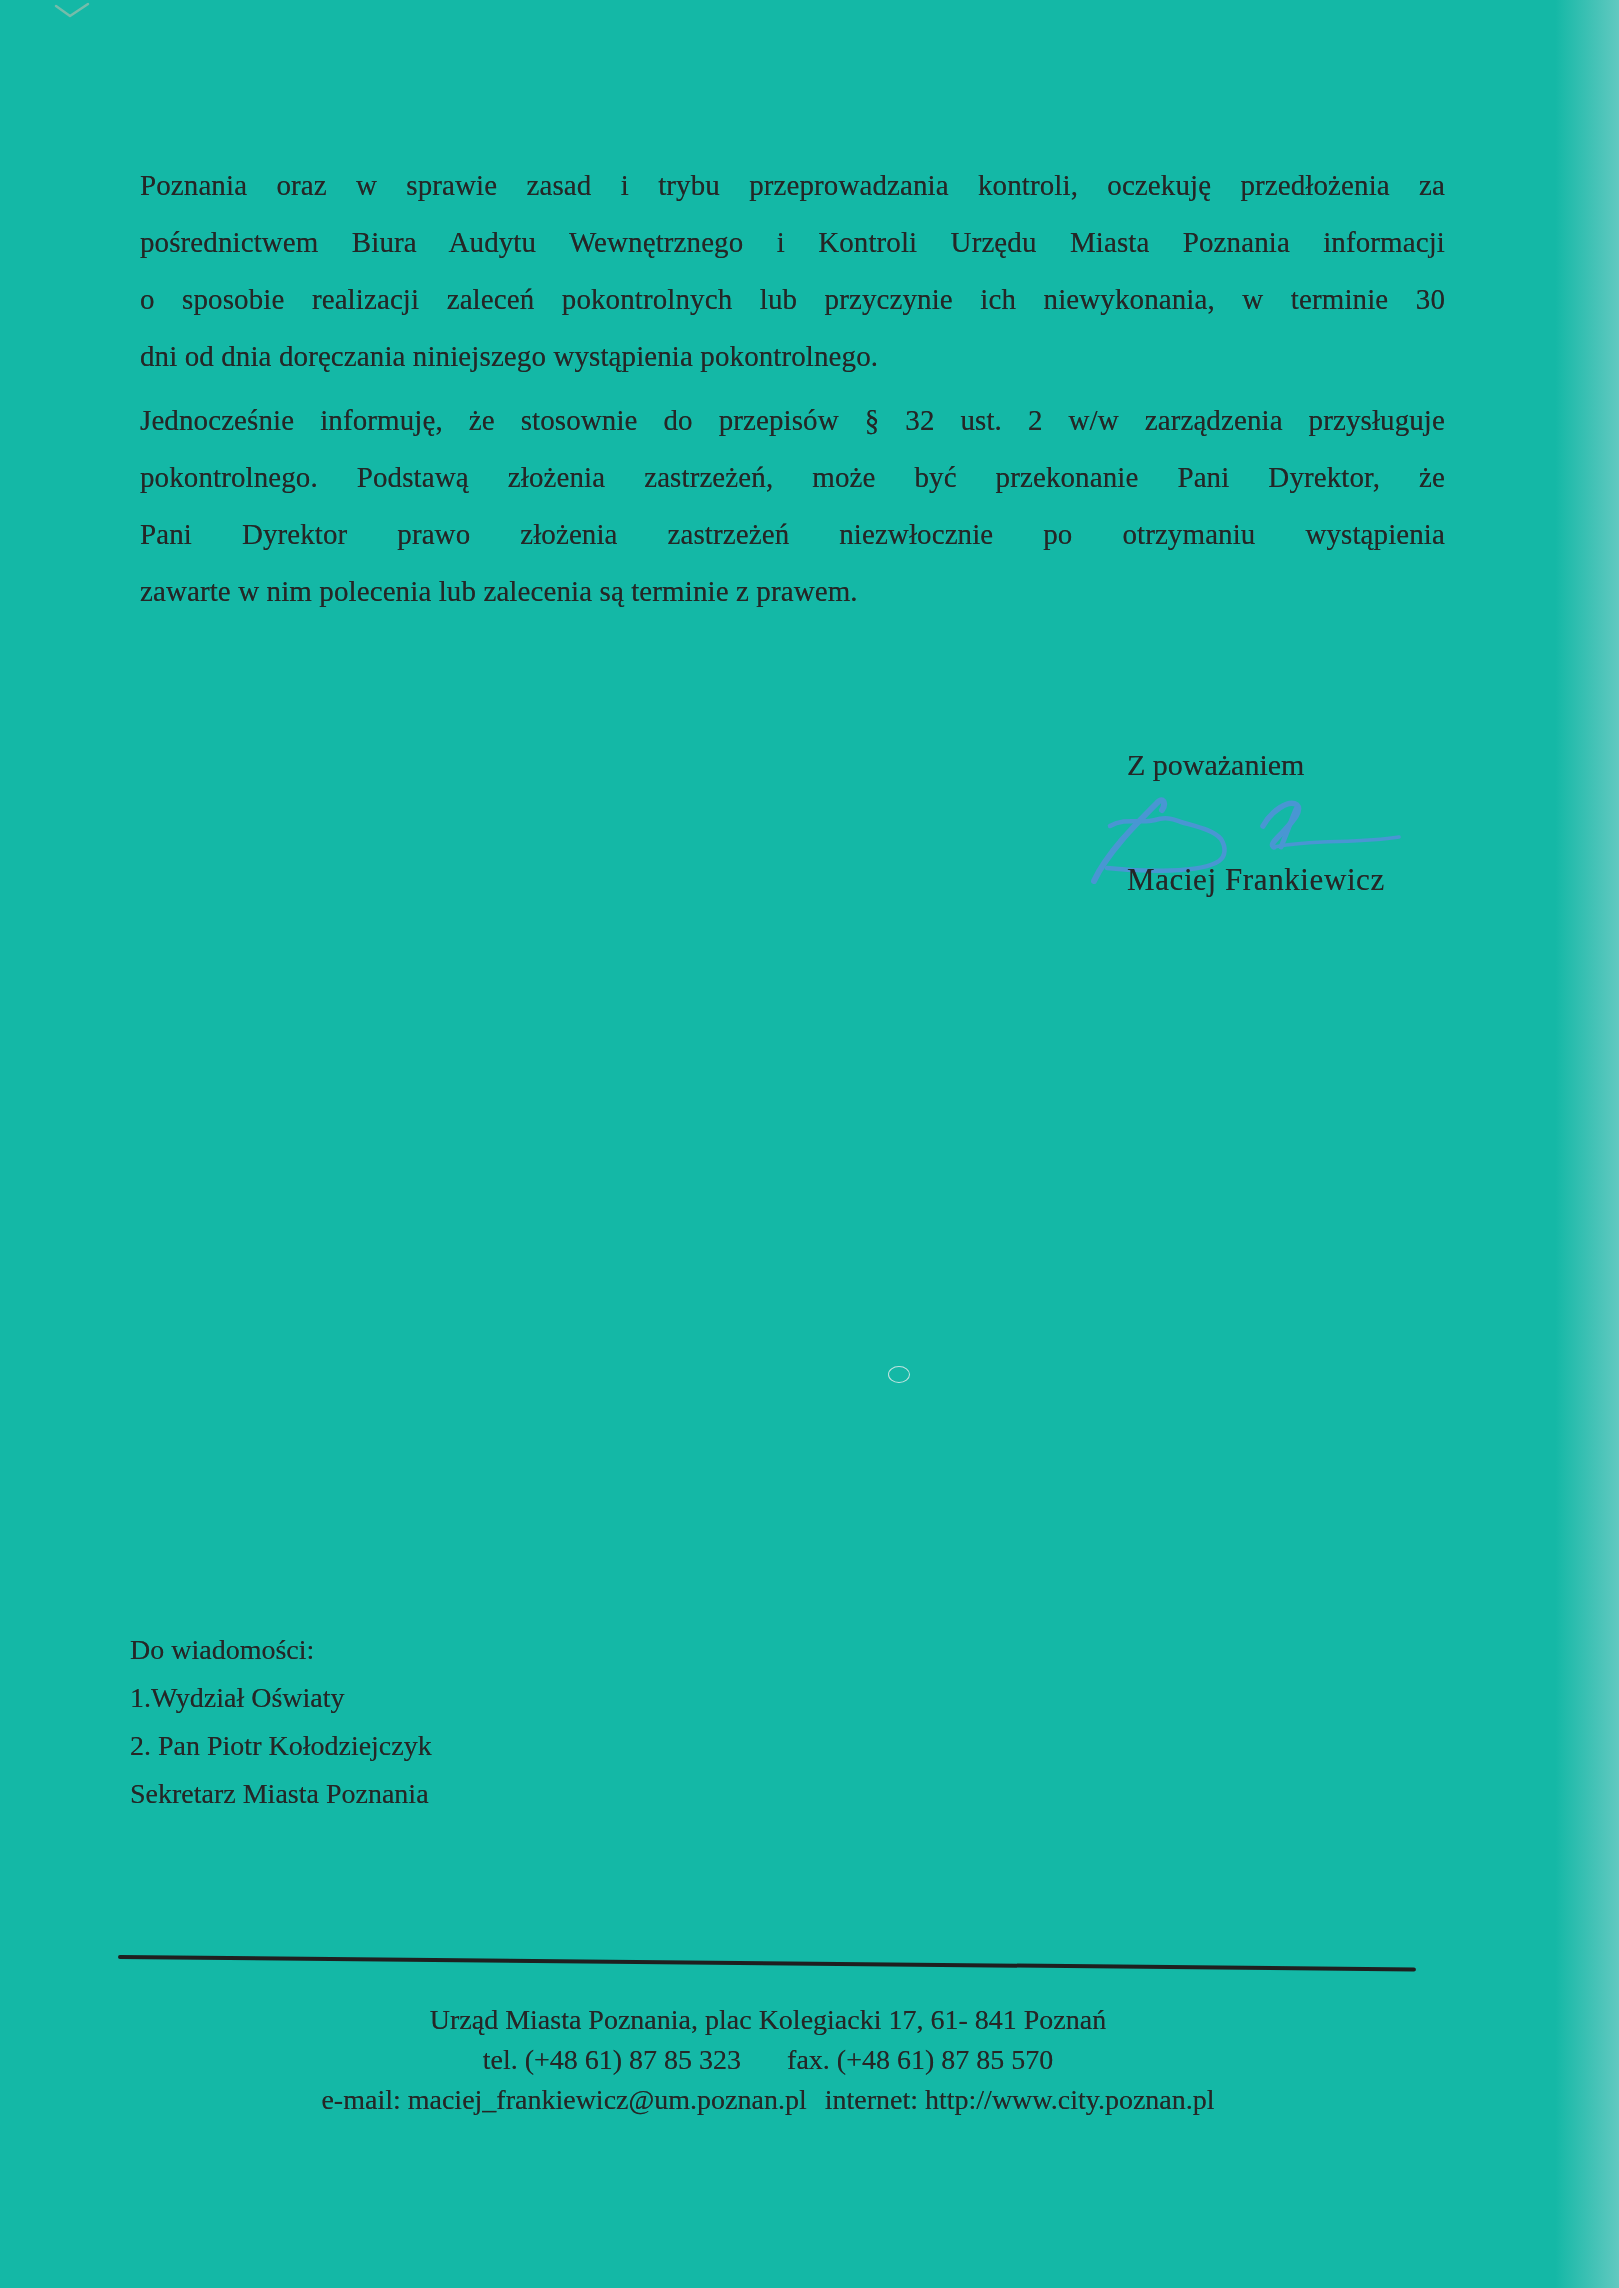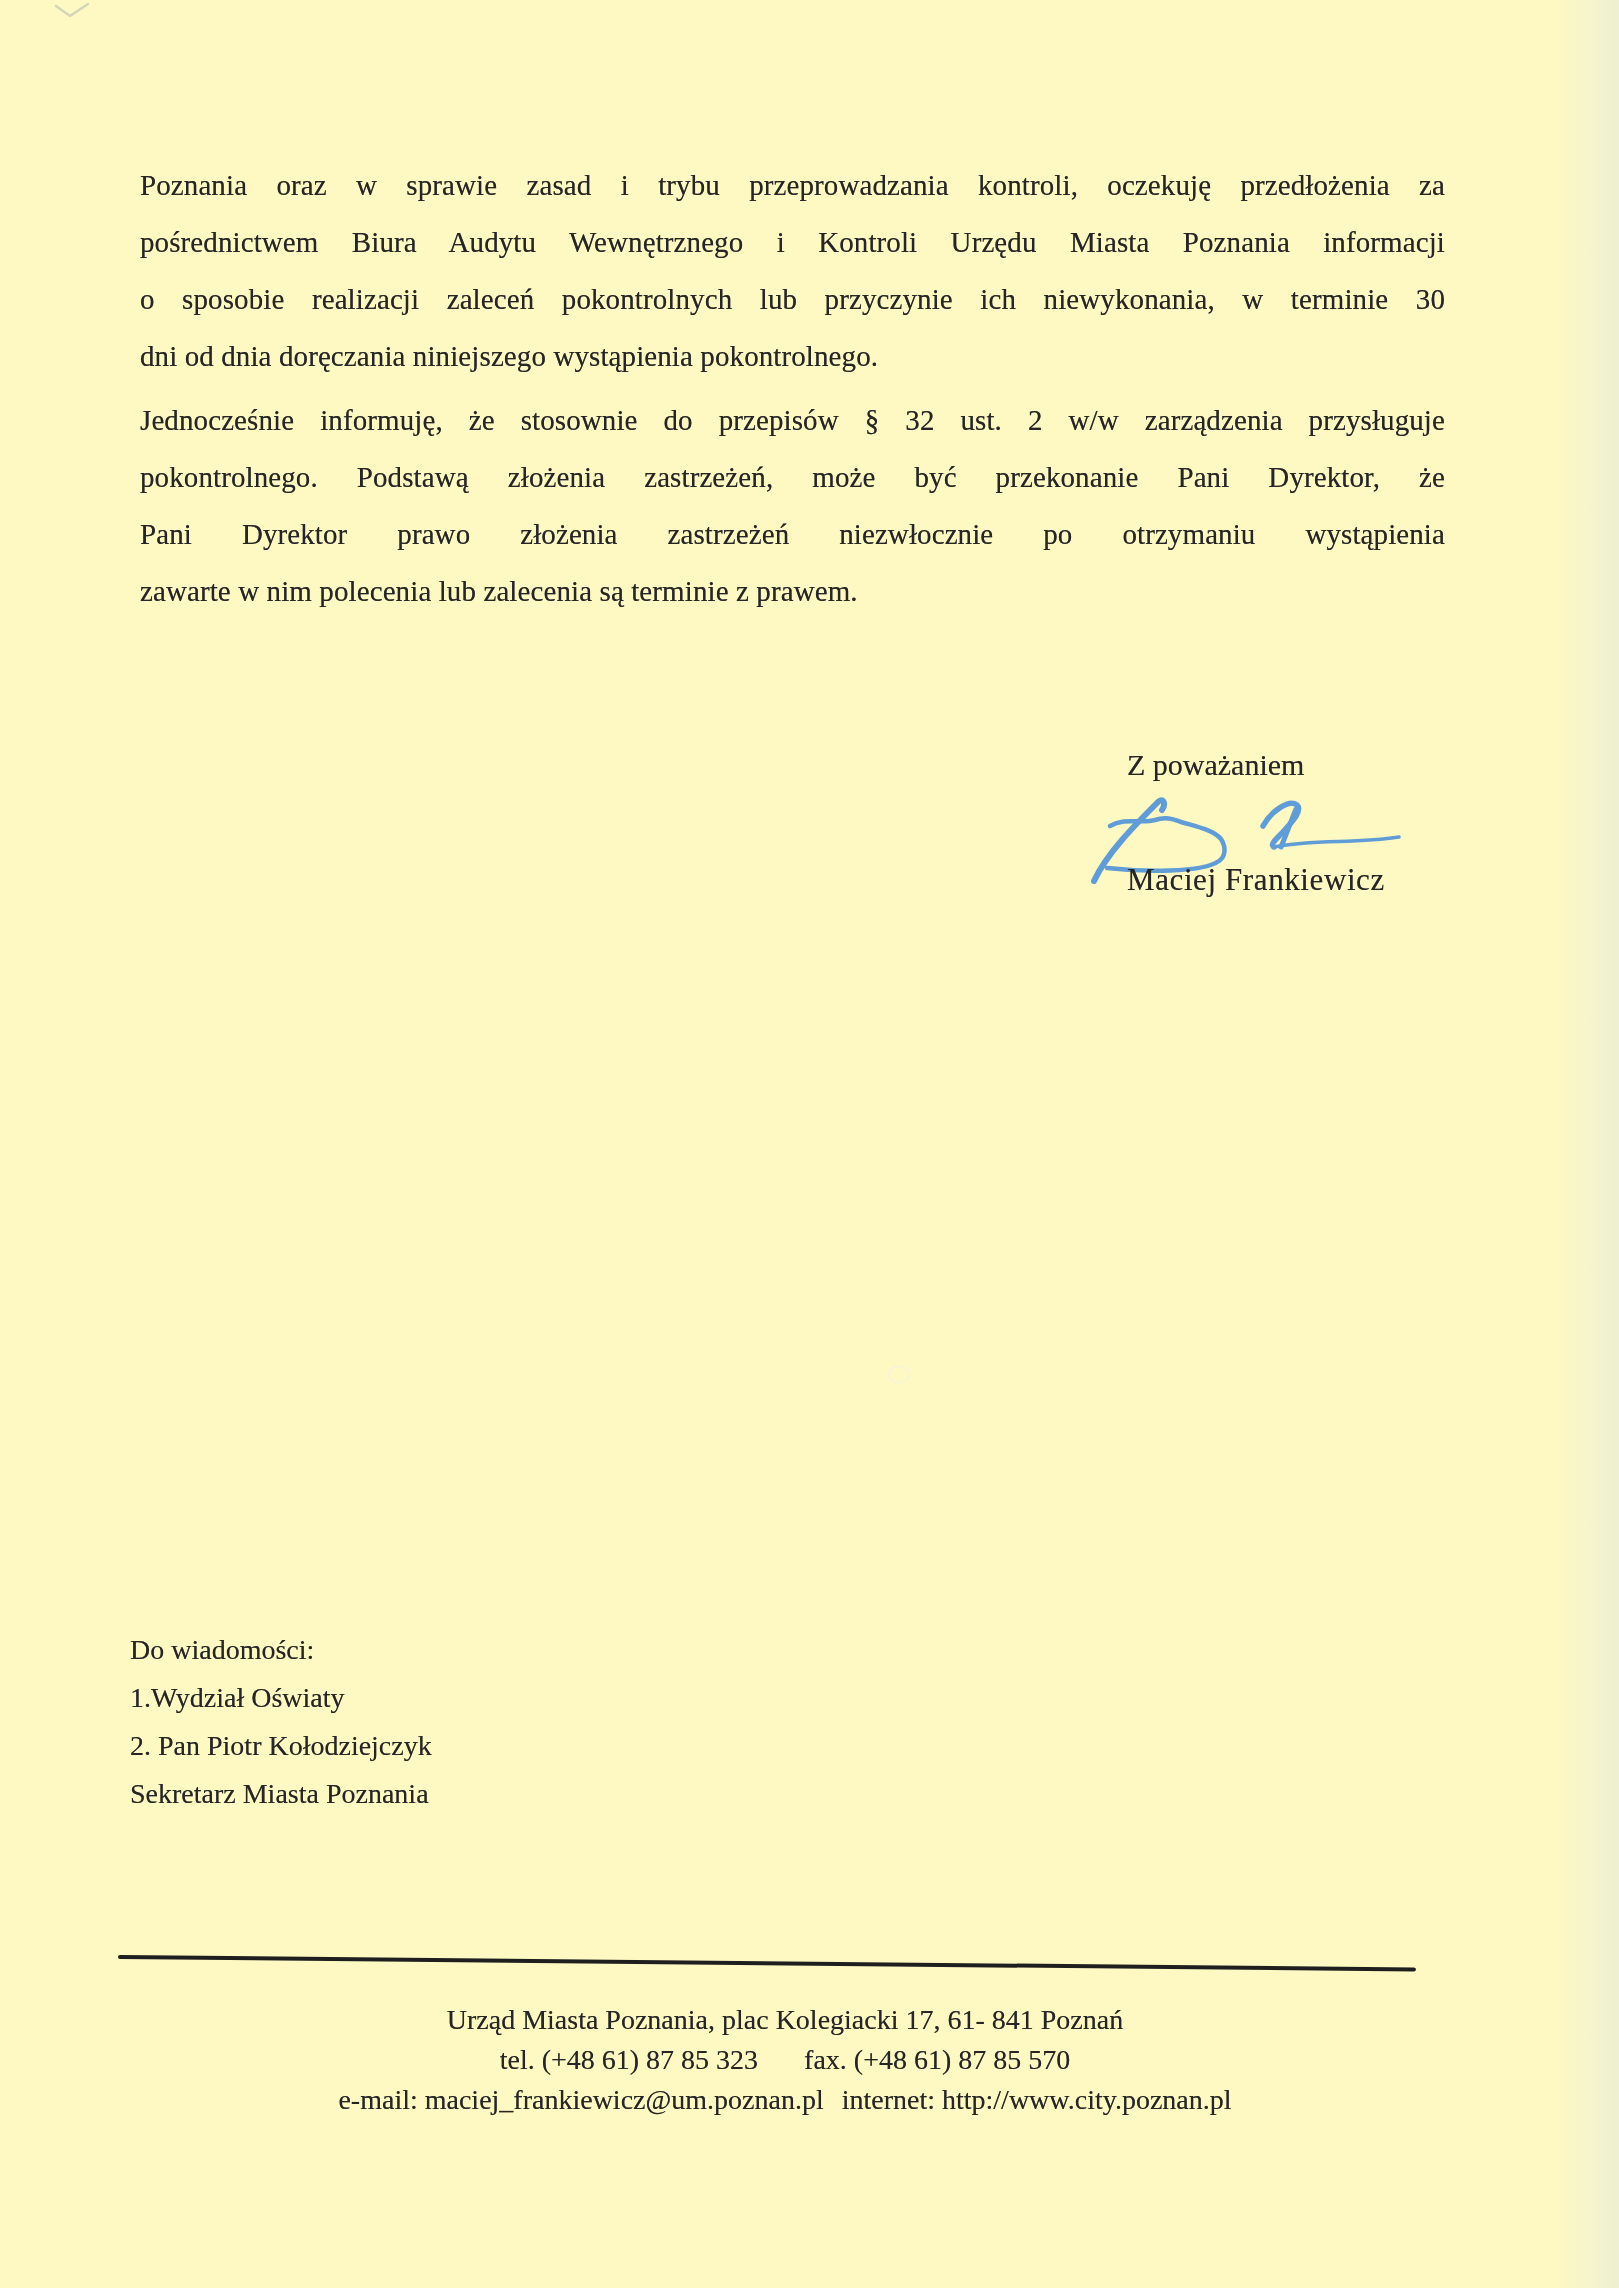--- a/index.html
+++ b/index.html
@@ -1,19 +1,19 @@
 <!DOCTYPE html>
 <html><head>
 <meta charset="utf-8">
 <style>
   html,body{margin:0;padding:0;background:#e9e9e9;}
   .page{
     position:relative;
     width:1619px;height:2288px;
-    background:#fef9c3;
+    background:#14b8a6;
     overflow:hidden;
     font-family:"Liberation Serif", serif;
     color:#262626;
   }
   
   .scan-edge{
     position:absolute;top:0;right:0;width:64px;height:100%;
     background:linear-gradient(to right, rgba(222,230,234,0), rgba(214,226,232,0.40));
     pointer-events:none;
   }
@@ -51,21 +51,21 @@
     text-underline-offset:5px;
     text-decoration-thickness:1.5px;
   }
   .footer-rule{
     position:absolute;left:118px;top:1955px;width:1298px;height:4px;
     background:#1f1f1f;
     transform:rotate(0.55deg);transform-origin:left center;
     border-radius:2px;
   }
   .footer-text{
-    position:absolute;left:120px;top:2000px;width:1330px;
+    position:absolute;left:103px;top:2000px;width:1330px;
     text-align:center;
     font-size:28px;line-height:40px;
     text-shadow:0 0 .5px rgba(20,20,20,.5);
   }
   .footer-line{white-space:nowrap;}
   .gap-wide{display:inline-block;width:46px;}
   .gap-small{display:inline-block;width:18px;}
 </style>
 </head>
 <body>

